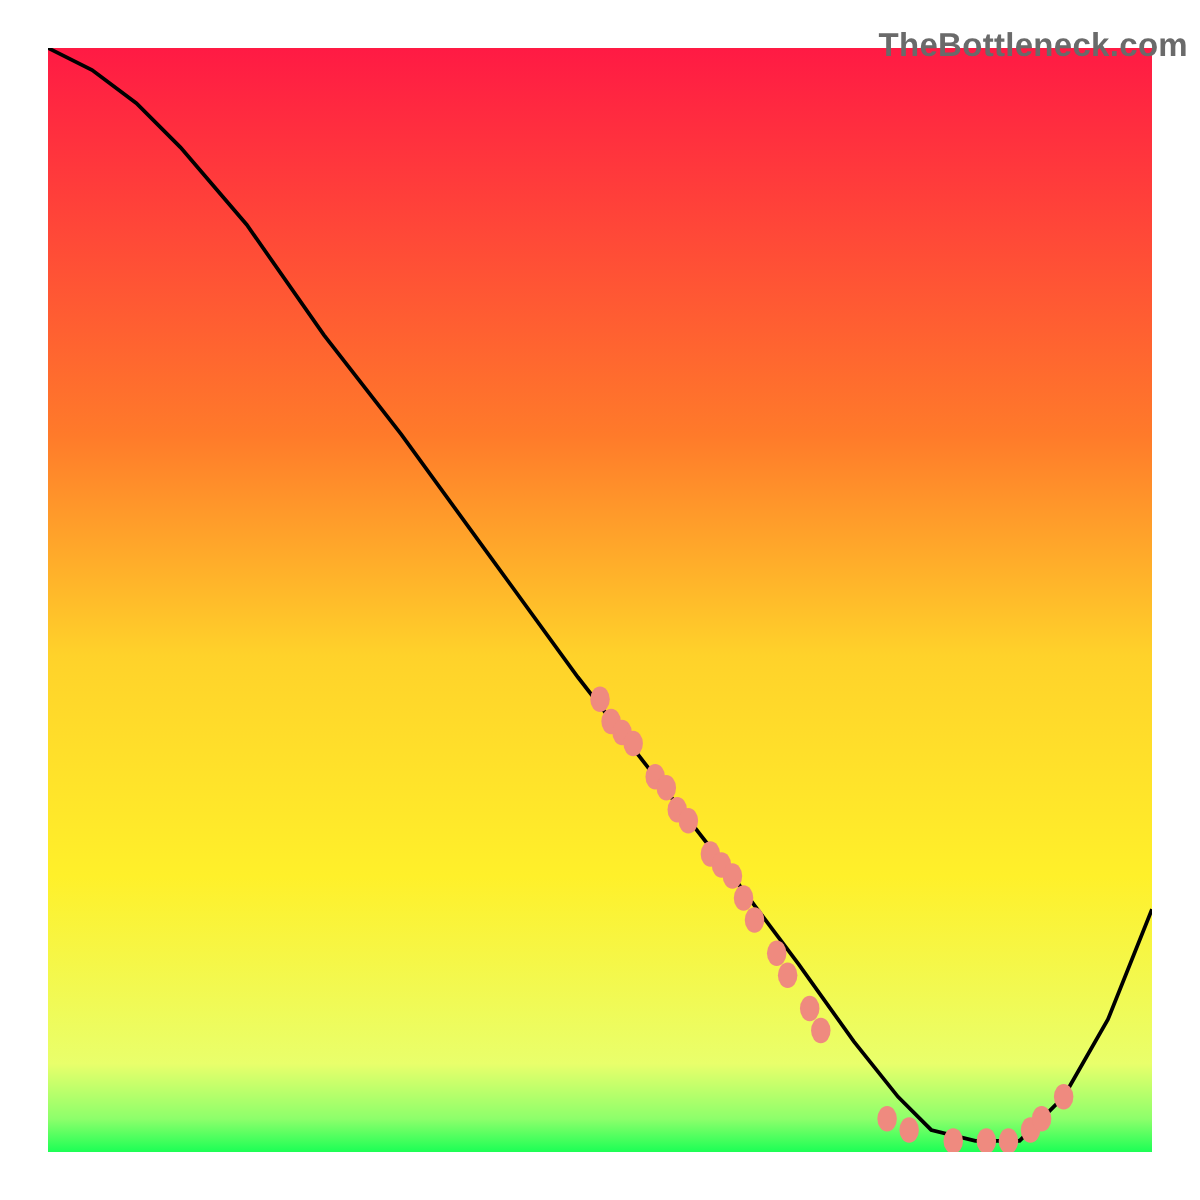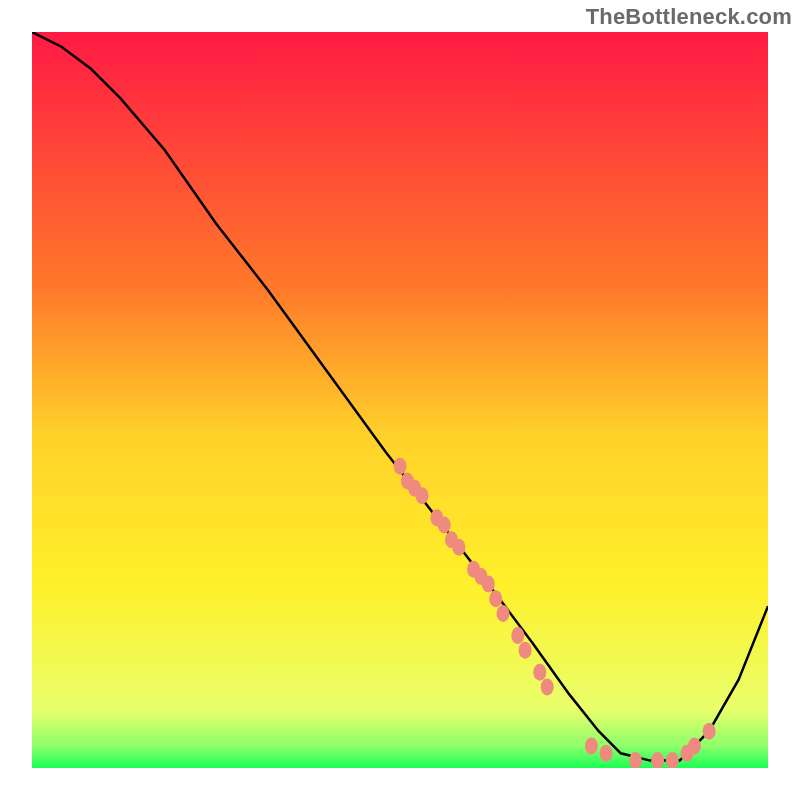--- a/index.html
+++ b/index.html
@@ -11,21 +11,21 @@
     font-family: Arial, Helvetica, sans-serif;
     background: #ffffff;
   }
   .canvas {
     position: relative;
     width: 800px;
     height: 800px;
   }
   .watermark {
     position: absolute;
-    top: 4px;
+    top: 17px;
     right: 8px;
     font-size: 22px;
     font-weight: bold;
     color: #6a6a6a;
     letter-spacing: 0.2px;
     z-index: 5;
   }
   svg.plot {
     position: absolute;
     top: 0;

